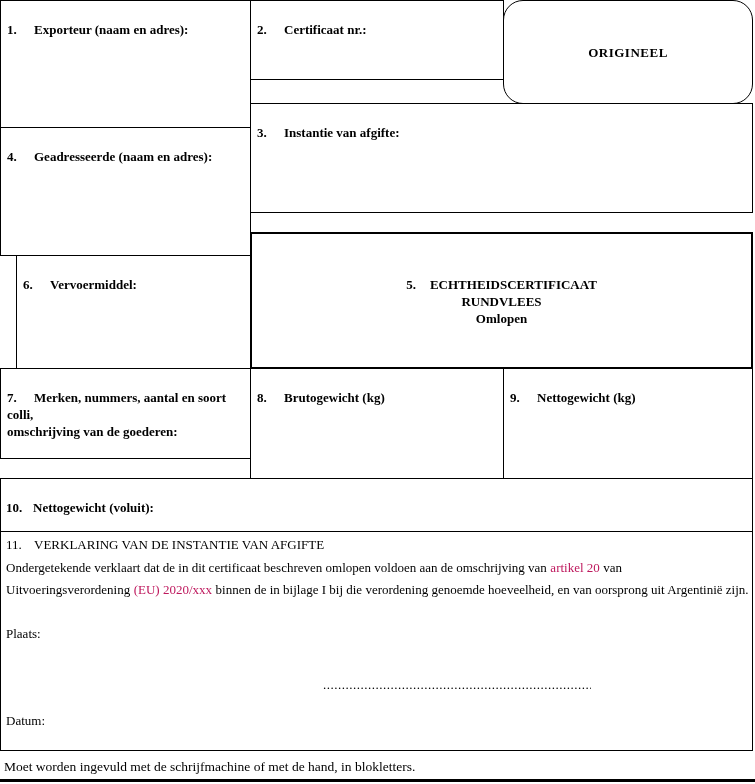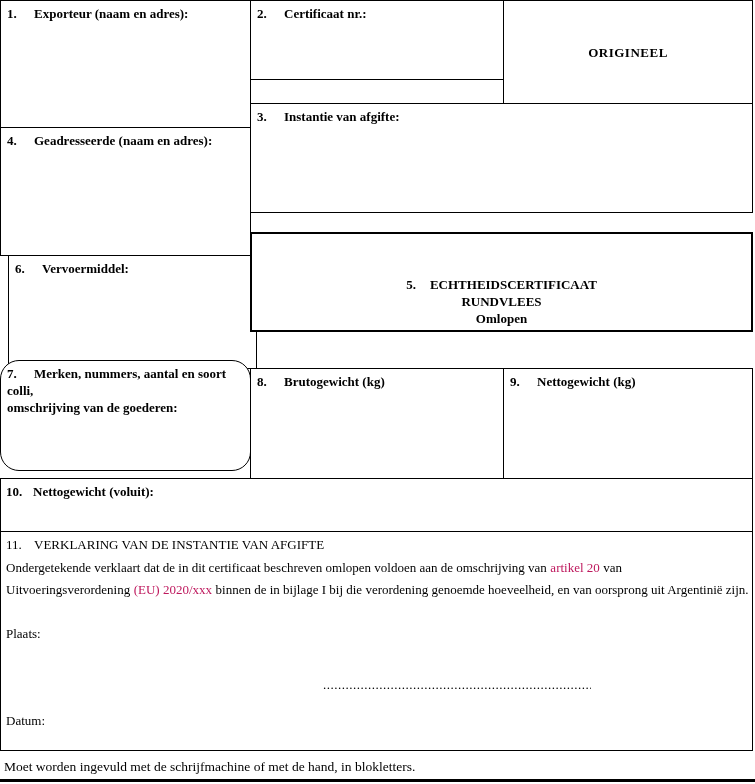--- a/index.html
+++ b/index.html
@@ -14,37 +14,38 @@
     background: #ffffff;
     font-family: "Liberation Serif", serif;
     color: #000000;
     overflow: hidden;
   }
   .cell {
     position: absolute;
     background: #ffffff;
     border: 1px solid #000000;
     box-sizing: border-box;
-    padding: 4px 6px;
+    padding: 20px 6px;
     font-size: 13px;
     line-height: 17px;
   }
   .cell.bold-label { font-weight: bold; }
   .num {
     display: inline-block;
     width: 27px;
     font-weight: bold;
   }
   .thick {
     border-width: 2px;
   }
   .center-box {
     display: flex;
     align-items: center;
     justify-content: center;
+    border-radius: 20px;
   }
   .original-text {
     font-weight: bold;
     font-size: 13px;
     letter-spacing: 0.5px;
   }
   .cert-title {
     text-align: center;
     font-weight: bold;
     padding-top: 42px;
@@ -117,31 +118,31 @@
   </div>
 
   <div class="cell bold-label" style="left:250px; top:103px; width:503px; height:110px;">
     <span class="num">3.</span><span>Instantie van afgifte:</span>
   </div>
 
   <div class="cell bold-label" style="left:0; top:127px; width:251px; height:129px;">
     <span class="num">4.</span><span>Geadresseerde (naam en adres):</span>
   </div>
 
-  <div class="cell bold-label" style="left:8px; top:255px; width:249px; height:114px;">
+  <div class="cell bold-label" style="left:16px; top:255px; width:249px; height:114px;">
     <span class="num">6.</span><span>Vervoermiddel:</span>
   </div>
 
-  <div class="cell thick cert-title" style="left:250px; top:232px; width:503px; height:100px;">
+  <div class="cell thick cert-title" style="left:250px; top:232px; width:503px; height:137px;">
     <div><span class="num5">5.</span><span>ECHTHEIDSCERTIFICAAT</span></div>
     <div>RUNDVLEES</div>
     <div>Omlopen</div>
   </div>
 
-  <div class="cell bold-label" style="left:0; top:360px; width:251px; height:111px;border-radius:19px;">
+  <div class="cell bold-label" style="left:0; top:368px; width:251px; height:91px;">
     <div><span class="num">7.</span><span>Merken, nummers, aantal en soort colli,</span></div>
     <div>omschrijving van de goederen:</div>
   </div>
 
   <div class="cell bold-label" style="left:250px; top:368px; width:301px; height:111px;">
     <span class="num">8.</span><span>Brutogewicht (kg)</span>
   </div>
 
   <div class="cell bold-label" style="left:503px; top:368px; width:250px; height:111px;">
     <span class="num">9.</span><span>Nettogewicht (kg)</span>

